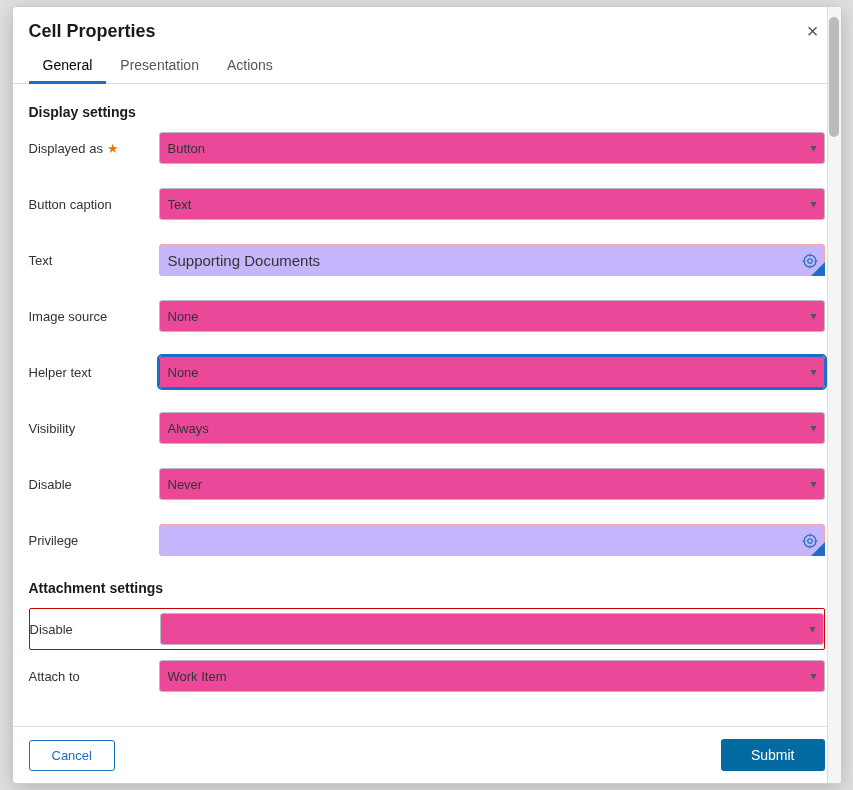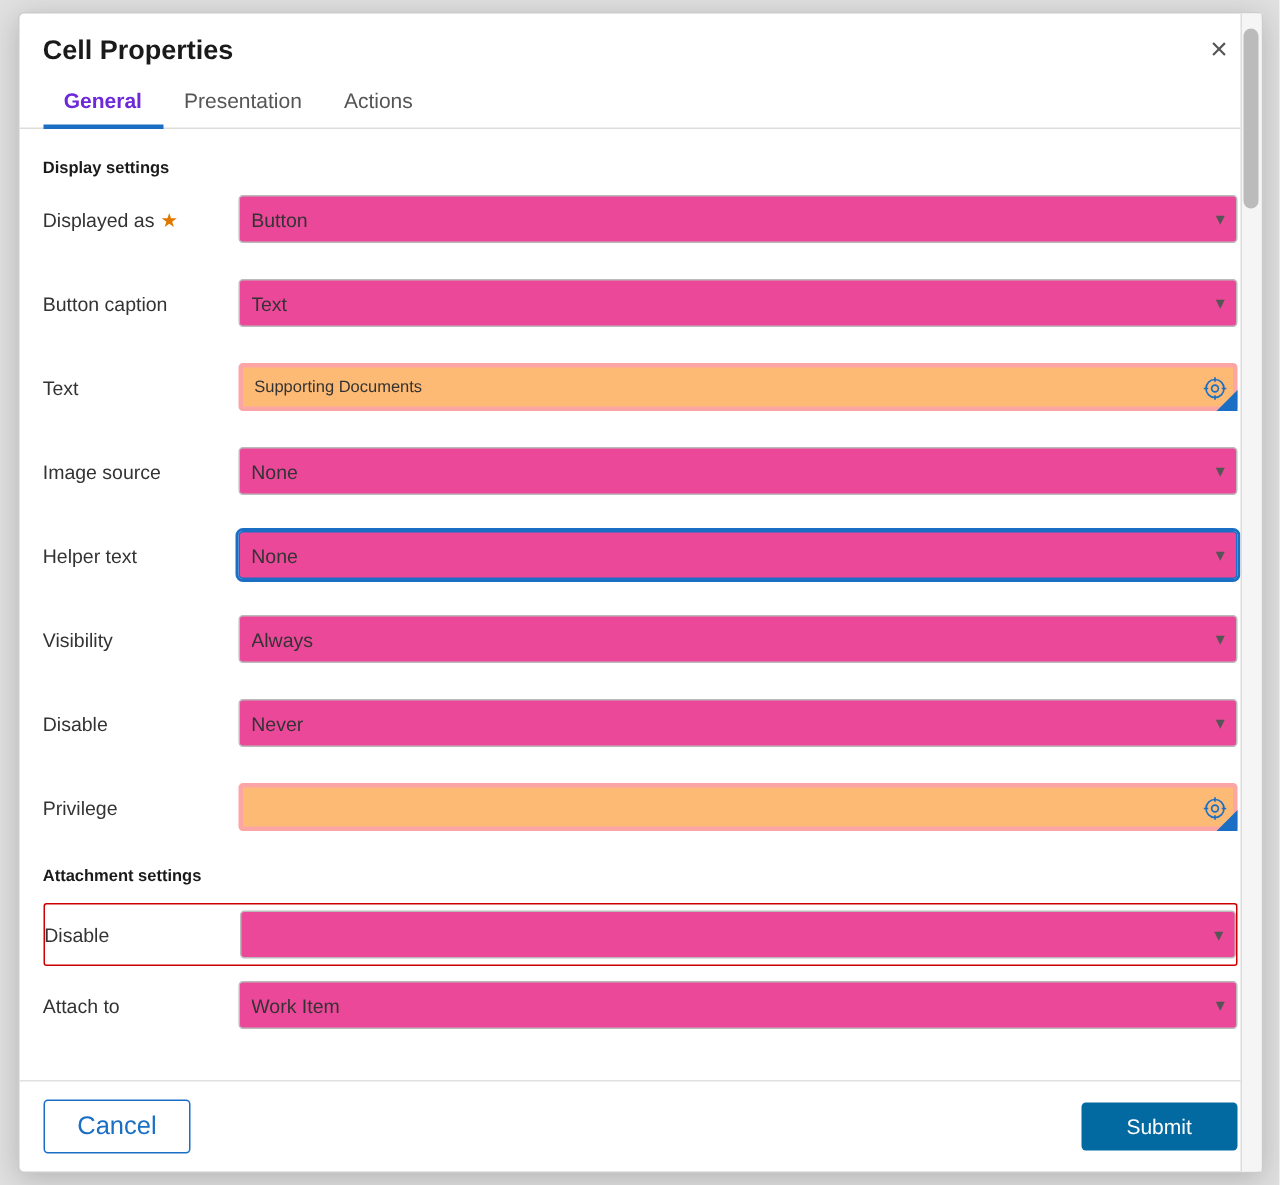--- a/index.html
+++ b/index.html
@@ -52,31 +52,31 @@
     }
     .tab {
       padding: 8px 14px;
       cursor: pointer;
       color: #555;
       font-size: 14px;
       border-bottom: 3px solid transparent;
       margin-bottom: -1px;
     }
     .tab.active {
-      color: #6d28d9;
+      color: #000000;
       border-bottom: 3px solid #1a6fc4;
-      font-weight: 700;
+      font-weight: 400;
     }
     .dialog-body {
       padding: 16px 16px 10px 16px;
       flex: 1;
       overflow-y: auto;
     }
     .section-title {
-      font-size: 11px;
+      font-size: 14px;
       font-weight: 700;
       color: #1a1a1a;
       margin-bottom: 12px;
       margin-top: 4px;
     }
     .form-row {
       display: flex;
       align-items: center;
       margin-bottom: 24px;
       min-height: 32px;
@@ -129,26 +129,26 @@
       color: #555;
       font-size: 12px;
     }
     .text-input-wrapper {
       position: relative;
       width: 100%;
     }
     input.field {
       width: 100%;
       height: 32px;
-      border: 3px solid #fca5a5;
+      border: 1px solid #fca5a5;
       border-radius: 3px;
       padding: 4px 30px 4px 8px;
-      font-size: 11px;
+      font-size: 15px;
       color: #333;
-      background: #fdba74;
+      background: #c4b5fd;
     }
     .target-icon {
       position: absolute;
       right: 4px;
       bottom: 4px;
       width: 22px;
       height: 22px;
       cursor: pointer;
       display: flex;
       align-items: center;
@@ -175,21 +175,21 @@
       padding: 12px 16px;
       border-top: 1px solid #e0e0e0;
     }
     .btn-cancel {
       background: #fff;
       border: 1px solid #1a6fc4;
       color: #1a6fc4;
       padding: 7px 22px;
       border-radius: 3px;
       cursor: pointer;
-      font-size: 17px;
+      font-size: 13px;
     }
     .btn-submit {
       background: #0369a1;
       border: none;
       color: #fff;
       padding: 8px 30px;
       border-radius: 3px;
       cursor: pointer;
       font-size: 14px;
       font-weight: 500;

